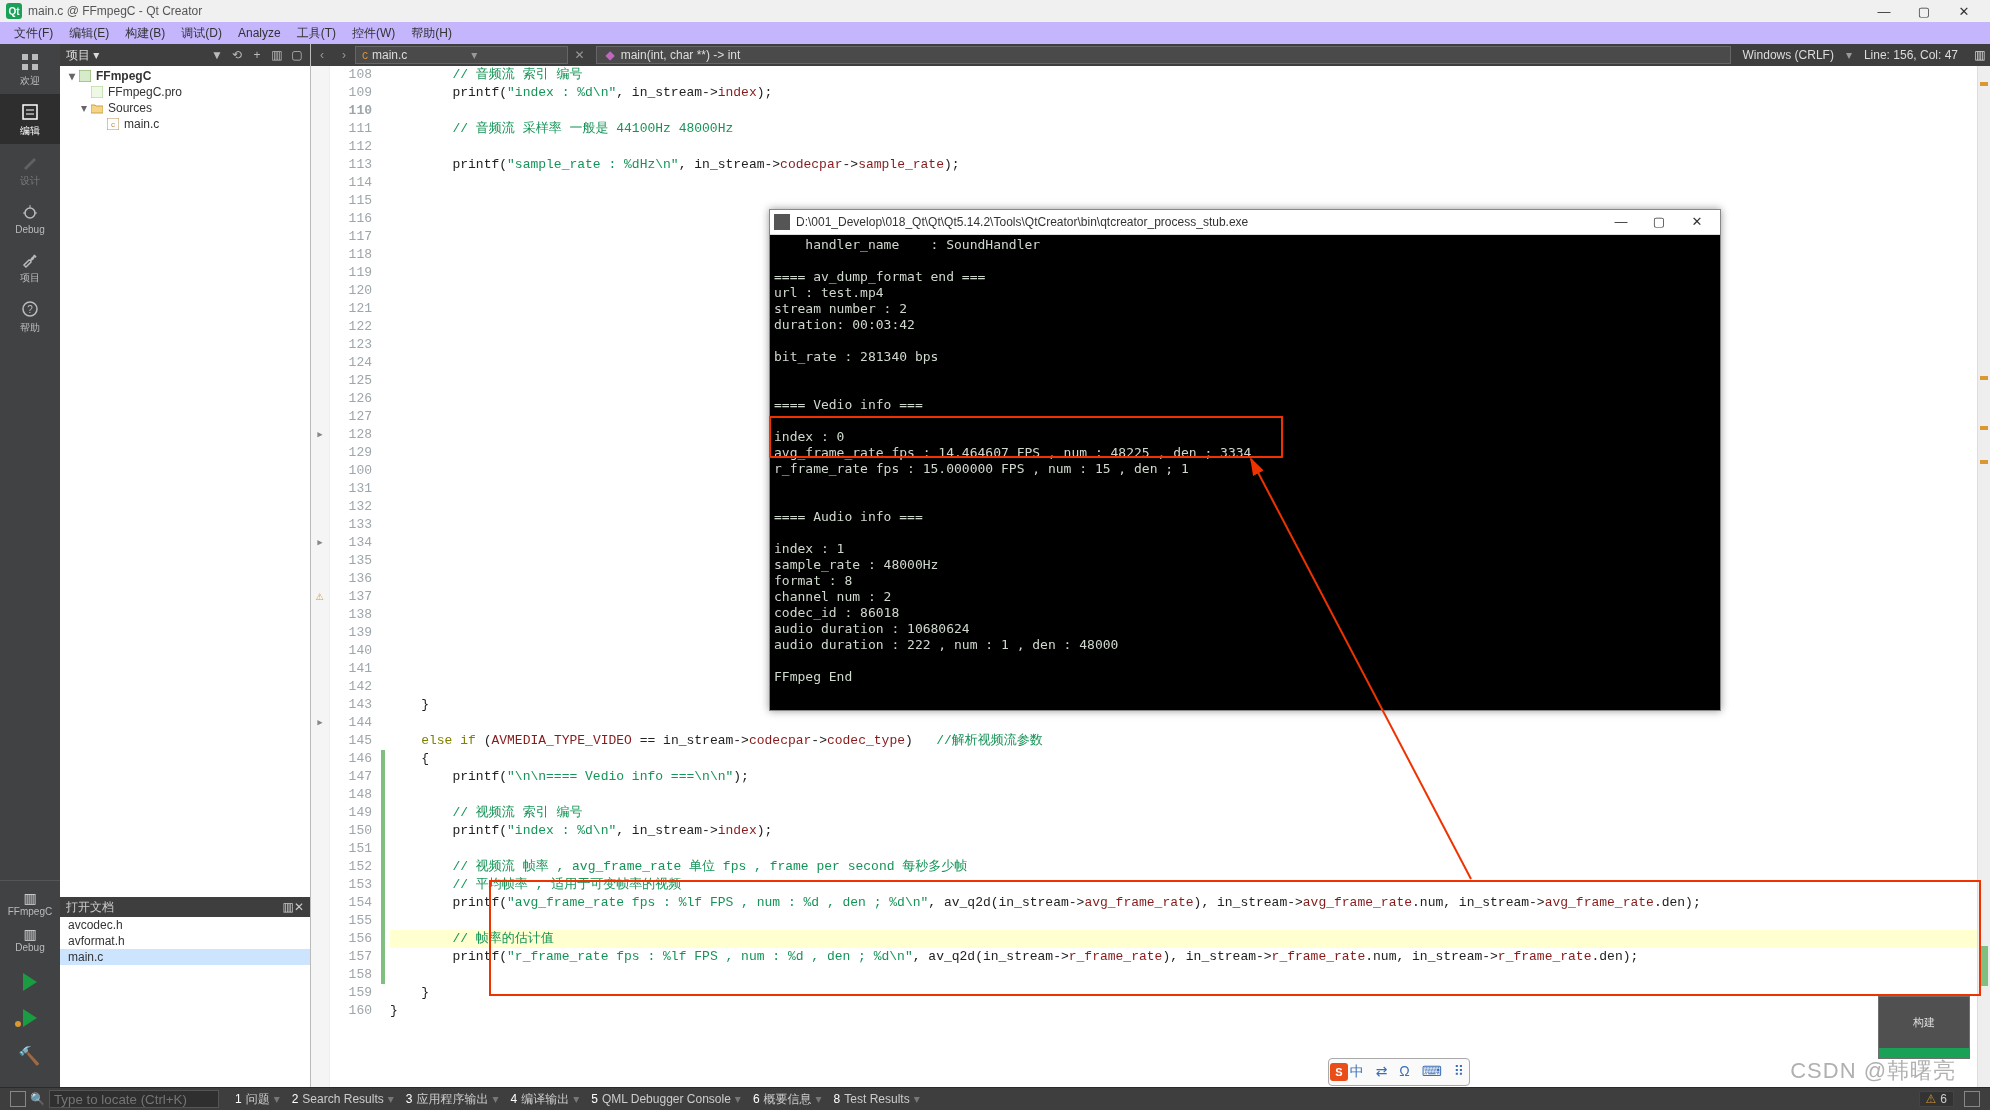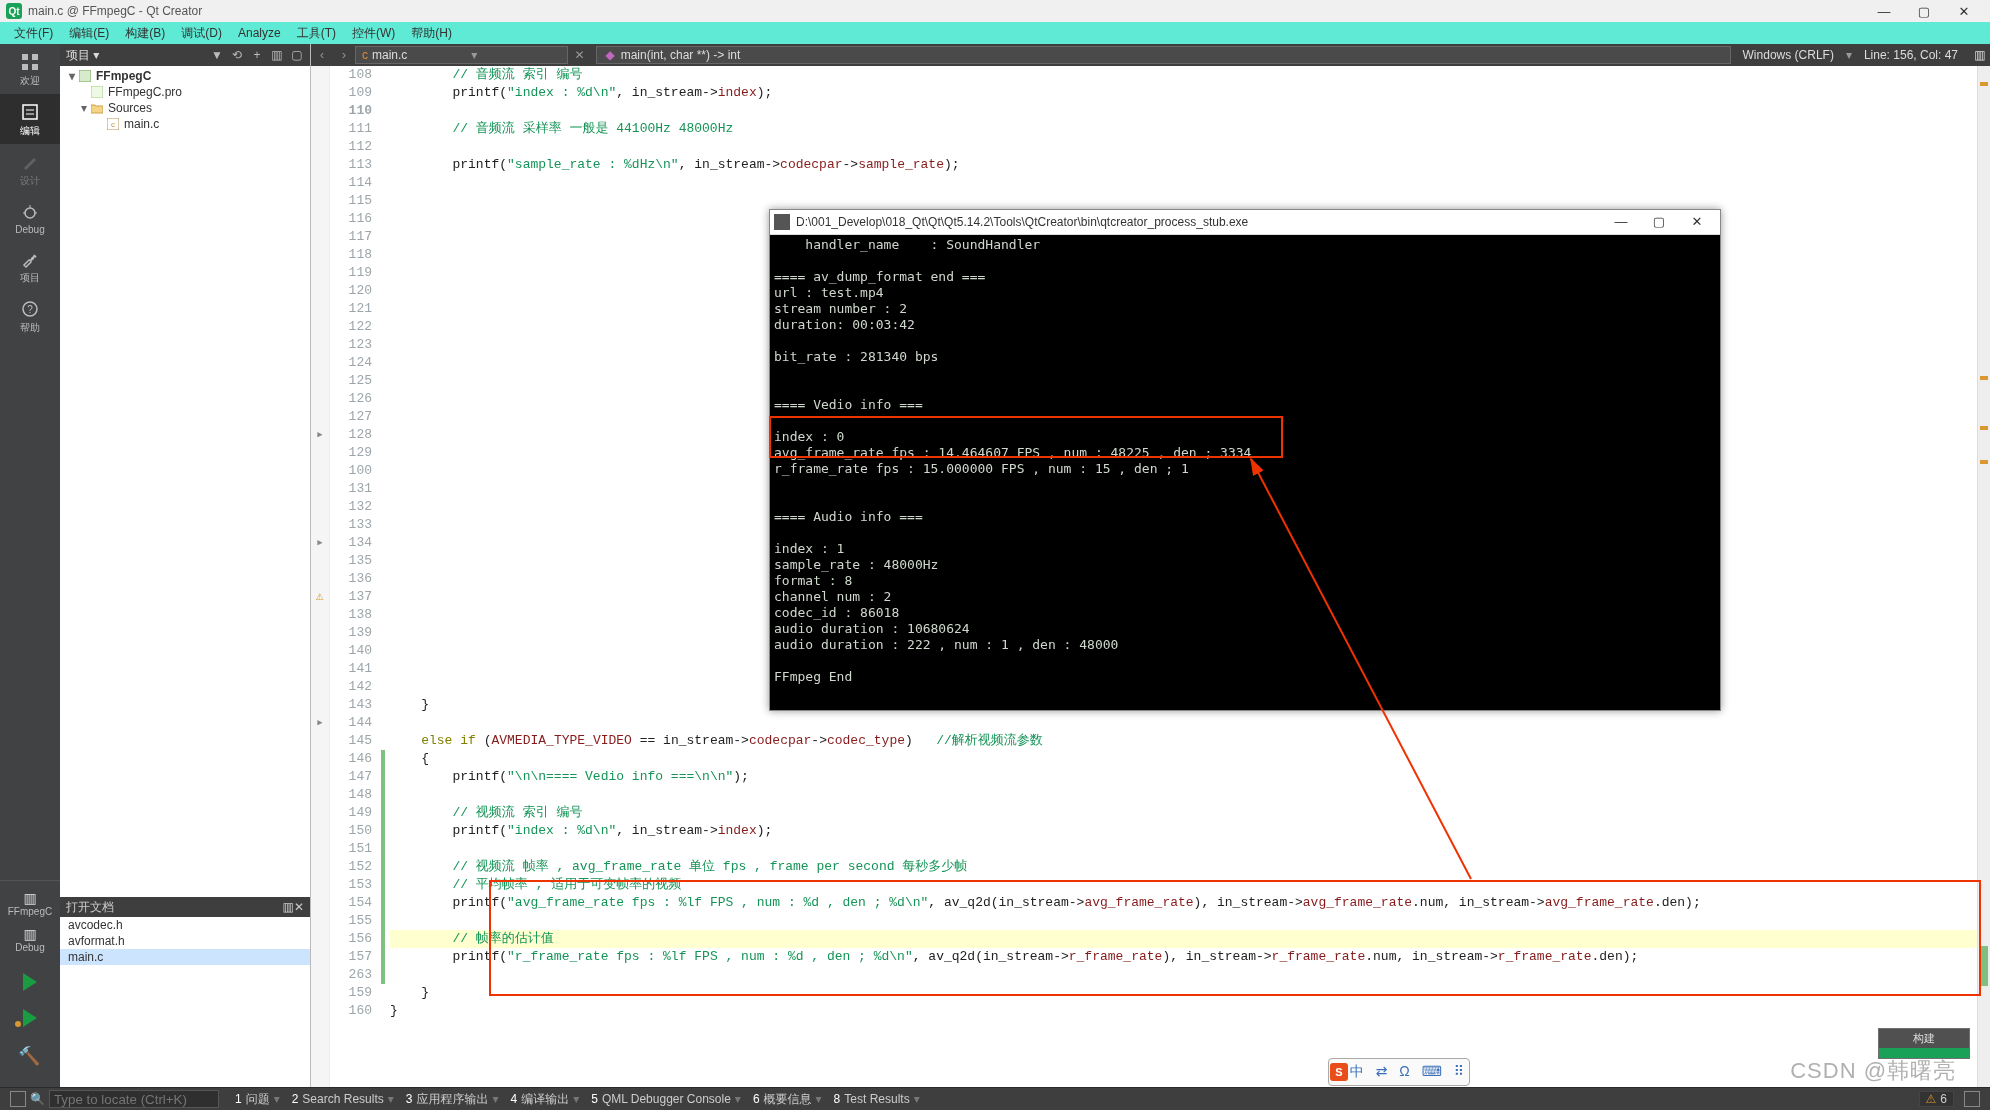--- a/index.html
+++ b/index.html
@@ -37,21 +37,21 @@
     color: #fff; font-size: 10px; font-weight: bold;
     margin-right: 6px;
   }
   .title-bar .spacer { flex: 1; }
   .title-bar .win-btn {
     width: 40px; text-align: center; color: #333; font-size: 13px;
   }
   
   .menu-bar {
     height: 22px;
-    background: #5eead4;
+    background: #c4b5fd;
     display: flex;
     align-items: center;
     padding: 0 6px;
     font-size: 12px;
     color: #333;
   }
   .menu-bar span { padding: 0 8px; }
   
   .nav-bar {
     height: 22px;
@@ -277,21 +277,21 @@
     right: 20px;
     bottom: 28px;
     width: 90px;
     background: #505050;
     border: 1px solid #707070;
     z-index: 56;
     font-size: 11px;
     color: #ddd;
     text-align: center;
   }
-  .build-box .bbhead { background:#505050; padding:2px 0;border-radius:6px; }
+  .build-box .bbhead { background:#505050; padding:18px 0;border-radius:6px; }
   .build-box .bbprog { height:10px; background:#19a157; }
 </style>
 </head>
 <body>
 
 <div class="window">
 
   <div class="title-bar">
     <div class="logo">Qt</div>
     <div>main.c @ FFmpegC - Qt Creator</div>
@@ -561,21 +561,21 @@
             <div style="height: 18px;">148</div>
             <div style="height: 18px;">149</div>
             <div style="height: 18px;">150</div>
             <div style="height: 18px;">151</div>
             <div style="height: 18px;">152</div>
             <div style="height: 18px;">153</div>
             <div style="height: 18px;">154</div>
             <div style="height: 18px;">155</div>
             <div style="height: 18px;">156</div>
             <div style="height: 18px;">157</div>
-            <div style="height: 18px;">263</div>
+            <div style="height: 18px;">158</div>
             <div style="height: 18px;">159</div>
             <div style="height: 18px;">160</div>
           </div>
         <div class="gutter-bar" id="gutter-bar">
             <div style="height: 18px;"></div>
             <div style="height: 18px;"></div>
             <div style="height: 18px;"></div>
             <div style="height: 18px;"></div>
             <div style="height: 18px;"></div>
             <div style="height: 18px;"></div>

